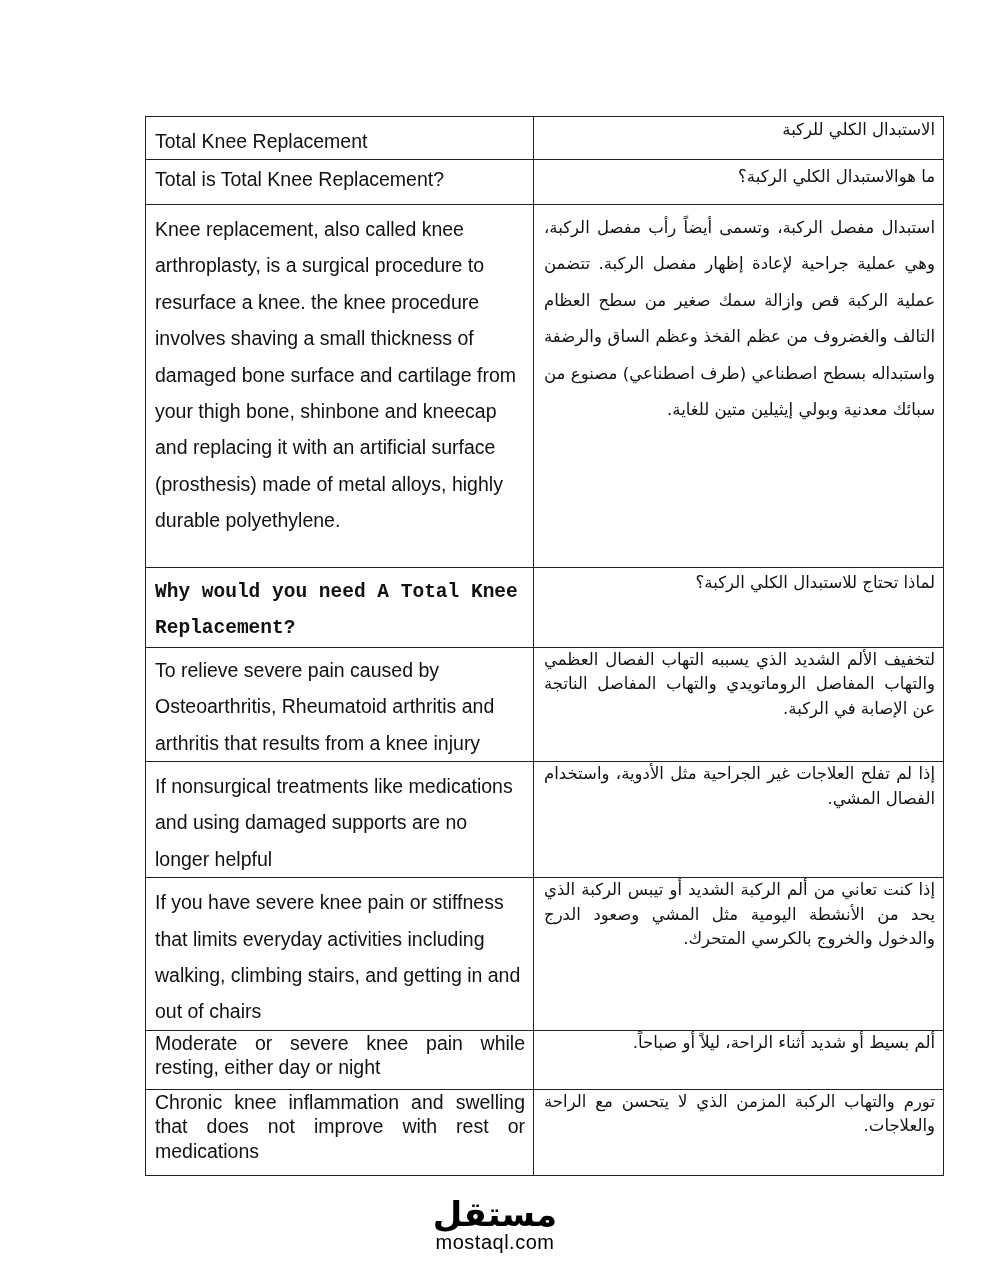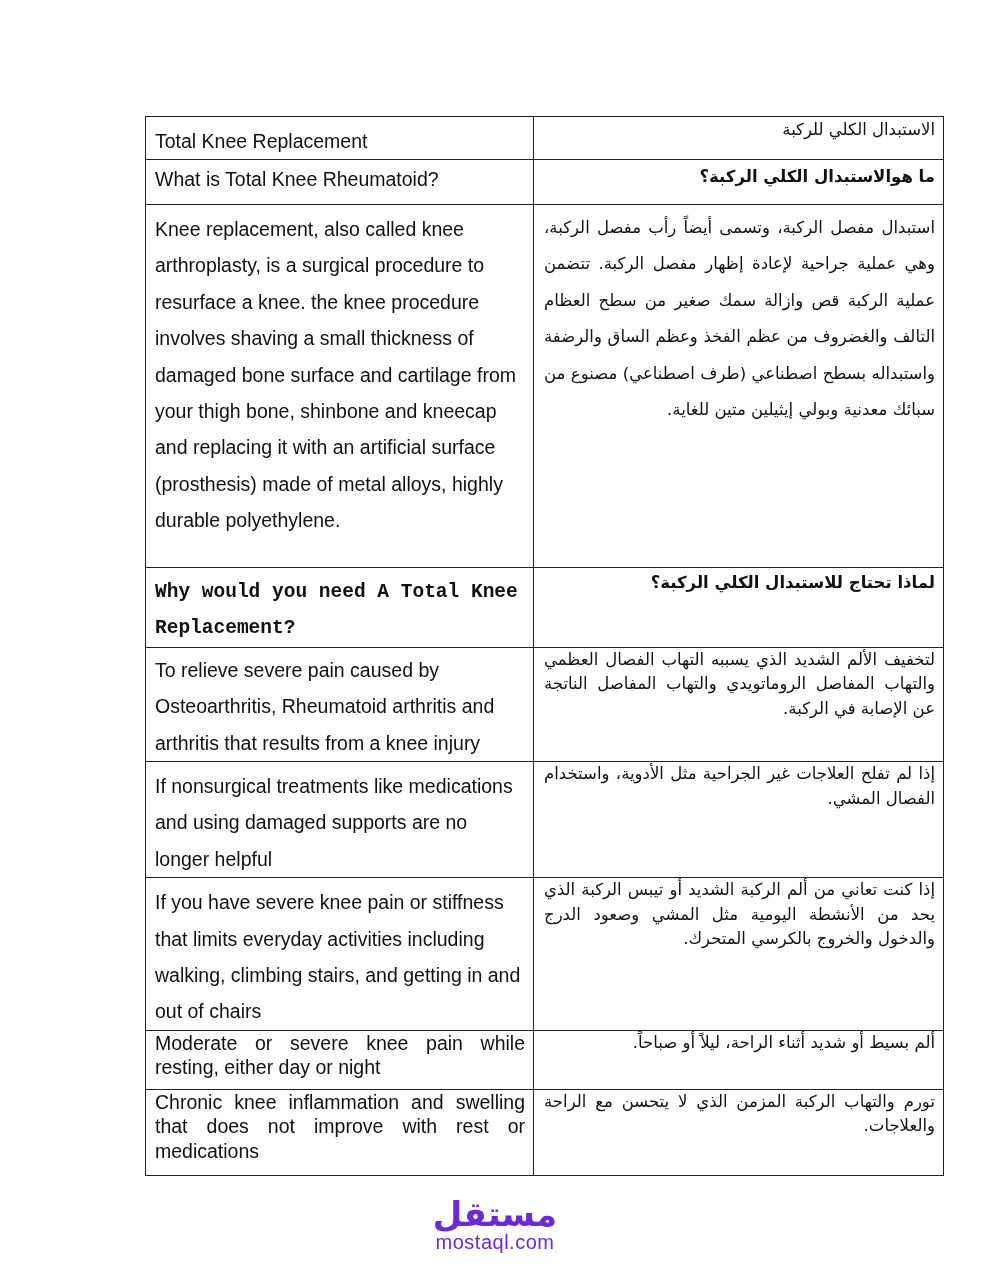--- a/index.html
+++ b/index.html
@@ -8,31 +8,31 @@
   .page-table td { border: 1.5px solid #222; vertical-align: top; padding: 0; overflow: hidden; }
   .col-en { width: 388px; }
   .col-ar { width: 410px; }
   .en { font-size: 19.5px; padding: 0 8px 0 9px; }
   .en.ls { line-height: 36.4px; }
   .en.tight { line-height: 24.5px; text-align: justify; }
   .en.bold { font-weight: bold; font-family: Liberation Mono, monospace; }
   .ar { direction: rtl; text-align: justify; text-align-last: right; font-size: 16.5px; padding: 0 8px 0 10px; font-family: "DejaVu Sans", sans-serif; }
   .ar.ls { line-height: 36.4px; }
   .ar.tight { line-height: 24.5px; }
-  .ar.bold { font-weight: bold; }
+  .ar.bold { font-weight: normal; }
   .r1 td { height: 36px; }
   .r2 td { height: 36px; }
   .r3 td { height: 362px; }
   .r4 td { height: 72px; }
   .r5 td { height: 107px; }
   .r6 td { height: 108px; }
   .r7 td { height: 144px; }
   .r8 td { height: 58px; }
   .r9 td { height: 85px; }
-  .watermark { position: absolute; left: 425px; top: 1195px; width: 140px; text-align: center; color: #6d28d9; }
+  .watermark { position: absolute; left: 425px; top: 1195px; width: 140px; text-align: center; color: #000000; }
   .wm-ar { font-family: "DejaVu Sans", sans-serif; font-size: 34px; font-weight: bold; line-height: 38px; direction: rtl; }
   .wm-en { font-size: 20px; line-height: 18px; letter-spacing: 0.5px; }
 </style>
 </head>
 <body>
 
 <table class="page-table">
   <colgroup>
       <col class="col-en">
       <col class="col-ar">
@@ -41,21 +41,21 @@
       <tr class="r1">
     <td>
           <div class="en ls" style="padding-top:6px;line-height:36px;">Total Knee Replacement</div>
         </td>
     <td>
           <div class="ar" style="line-height:26px;">الاستبدال الكلي للركبة</div>
         </td>
   </tr>
   <tr class="r2">
     <td>
-          <div class="en" style="line-height:50px;margin-top:-6px;">What is Total Knee Rheumatoid?</div>
+          <div class="en" style="line-height:50px;margin-top:-6px;">Total is Total Knee Replacement?</div>
         </td>
     <td>
           <div class="ar bold" style="line-height:34px;">ما هوالاستبدال الكلي الركبة؟</div>
         </td>
   </tr>
   <tr class="r3">
     <td>
           <div class="en ls" style="padding-top:6px;">Knee replacement, also called knee arthroplasty, is a surgical procedure to resurface a knee. the knee procedure involves shaving a small thickness of damaged bone surface and cartilage from your thigh bone, shinbone and kneecap and replacing it with an artificial surface (prosthesis) made of metal alloys, highly durable polyethylene.</div>
         </td>
     <td>

